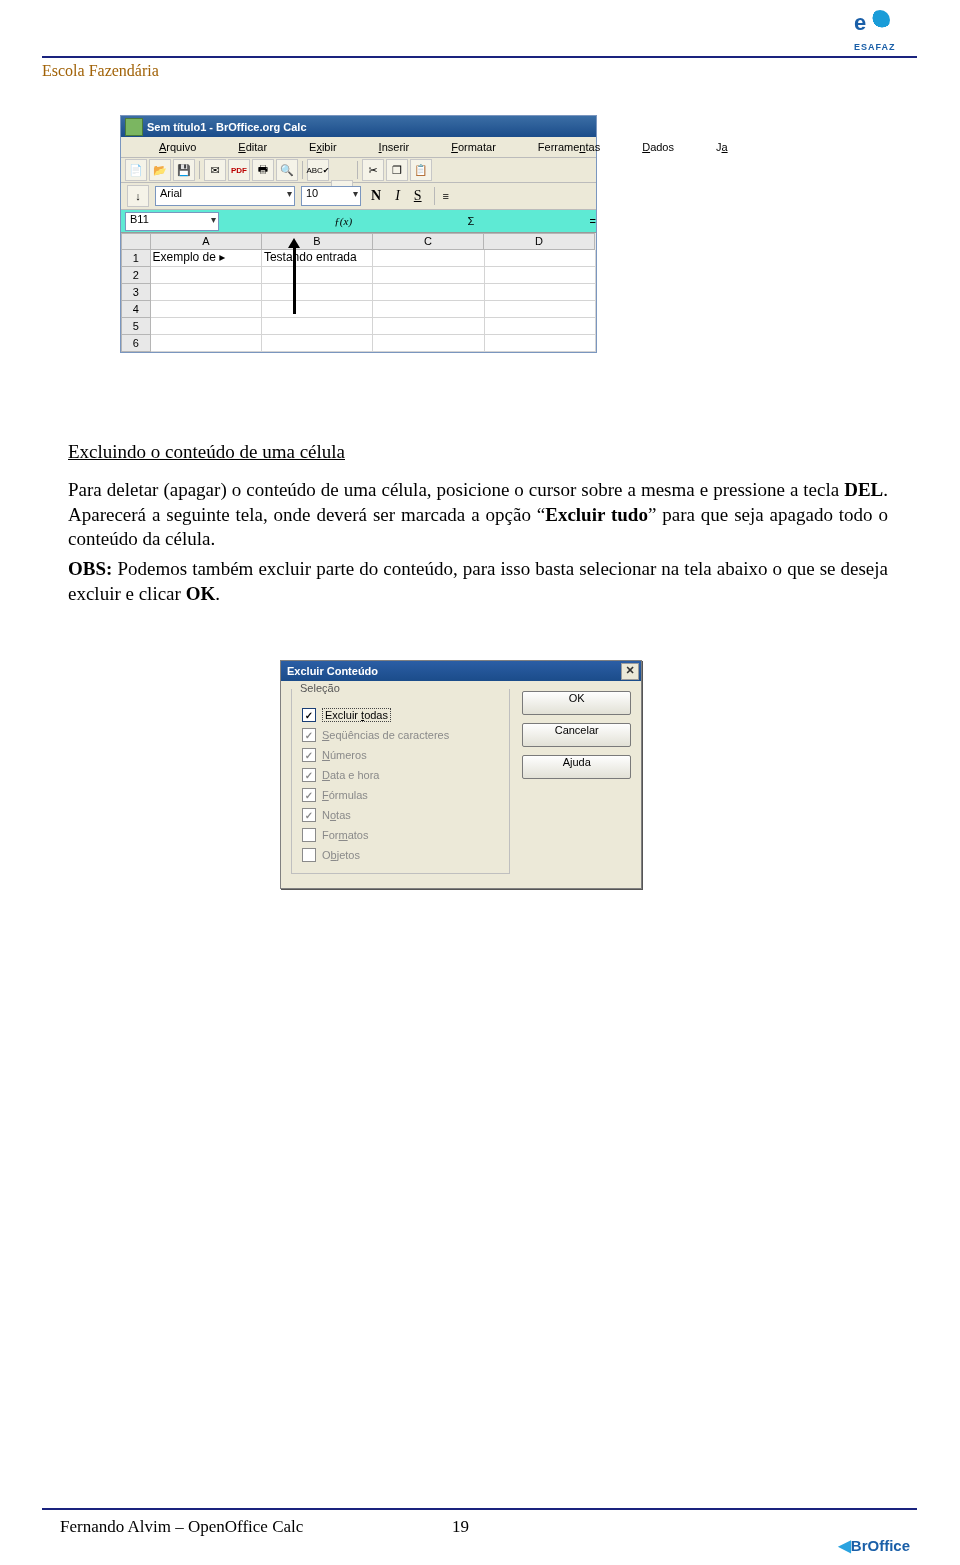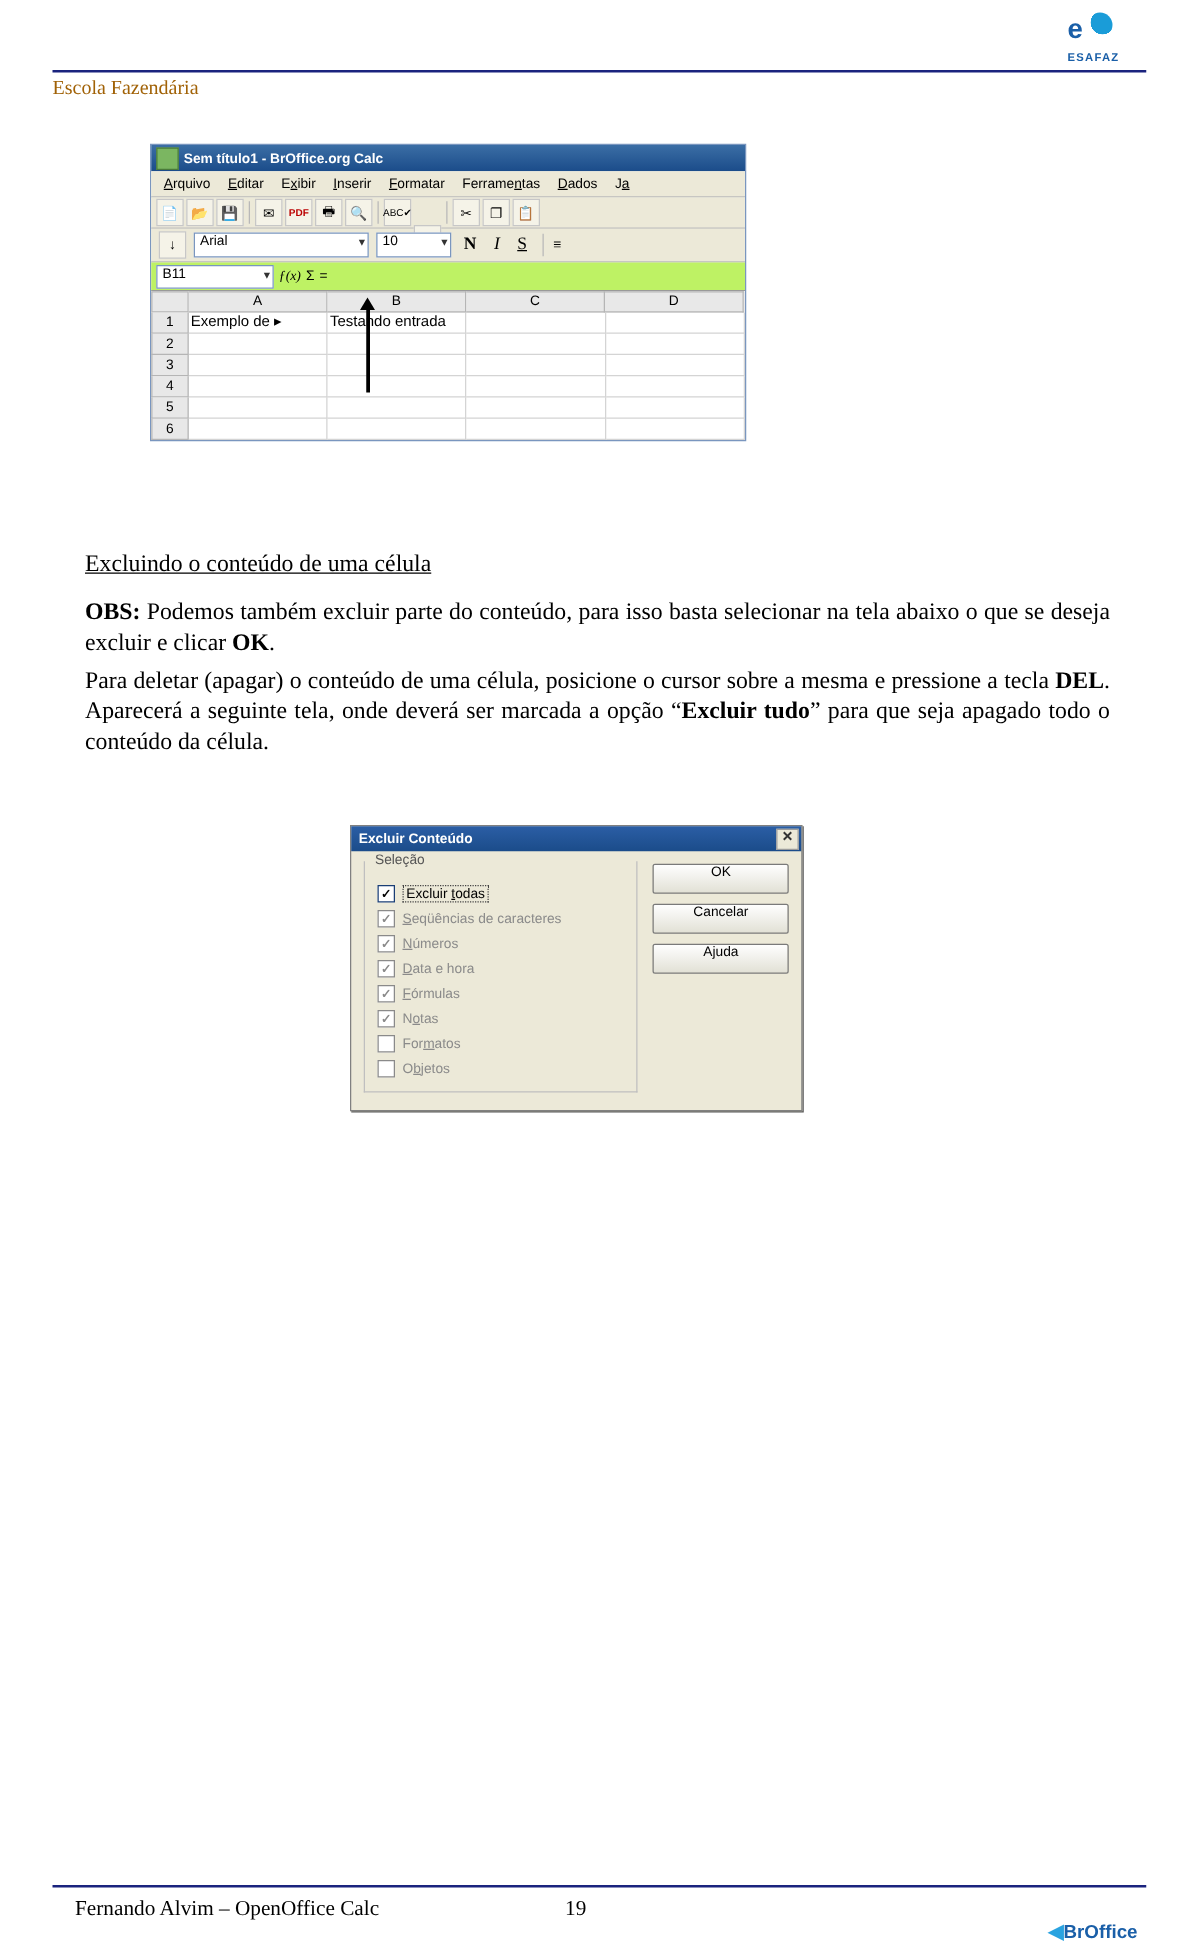--- a/index.html
+++ b/index.html
@@ -15,34 +15,34 @@
   .footer-text{position:absolute;bottom:28px;left:60px;font-size:17px;margin-top:37px;}
   .page-num{position:absolute;bottom:28px;left:452px;font-size:17px;}
   .bro-logo{position:absolute;bottom:10px;right:50px;font:bold 15px Arial;color:#1a5fa8;}
   .bro-logo .wing{color:#2aa3e0;font-size:16px;}
 
   
   .calc{position:absolute;top:115px;left:120px;width:475px;border:1px solid #7a96bf;font:11px Tahoma,Arial,sans-serif;color:#000;}
   .titlebar{height:21px;background:linear-gradient(#3b6ea5,#1b4c8a);color:#fff;display:flex;align-items:center;padding-left:4px;font-weight:bold;}
   .titlebar .icon{width:16px;height:16px;background:#7bb661;border:1px solid #4a7a3a;margin-right:4px;}
   .menubar{display:flex;background:#ece9d8;border-bottom:1px solid #bbb;height:20px;align-items:center;gap:2px;padding-left:4px;}
-  .menubar span{padding:2px 6px;}
+  .menubar span{padding:2px 6px;margin-left:28px;}
   .menubar u{text-decoration:underline;}
   .toolbar{display:flex;background:#ece9d8;height:24px;align-items:center;border-bottom:1px solid #bbb;padding-left:4px;gap:2px;}
   .tbtn{width:20px;height:20px;border:1px solid #c7c7c7;background:#f5f3e8;display:flex;align-items:center;justify-content:center;}
   .sep{width:1px;height:18px;background:#b8b8b8;margin:0 2px;}
   .fontrow{display:flex;background:#ece9d8;height:26px;align-items:center;border-bottom:1px solid #bbb;padding-left:6px;gap:6px;}
   .combo{height:18px;background:#fff;border:1px solid #7a96bf;font:11px Arial;padding:0 14px 0 4px;position:relative;}
   .combo::after{content:"▾";position:absolute;right:2px;top:1px;color:#333;font-size:10px;}
   .combo.font{width:120px;}
   .combo.size{width:40px;}
   .fstyle{font:bold 14px "Times New Roman";padding:0 4px;}
   .fstyle.it{font-style:italic;font-weight:normal;}
   .fstyle.un{text-decoration:underline;font-weight:normal;}
-  .formrow{display:flex;background:#bef264;height:22px;align-items:center;border-bottom:1px solid #999;padding-left:4px;gap:4px;}
+  .formrow{display:flex;background:#5eead4;height:22px;align-items:center;border-bottom:1px solid #999;padding-left:4px;gap:4px;justify-content:space-between;}
   .namebox{width:88px;height:17px;background:#fff;border:1px solid #7a96bf;font:11px Arial;padding-left:4px;position:relative;}
   .namebox::after{content:"▾";position:absolute;right:2px;top:1px;font-size:10px;color:#333;}
   .fx{font-style:italic;font-family:serif;}
   .grid{background:#fff;}
   .gridhead{display:flex;height:17px;background:#e8e8e8;}
   .corner{width:28px;border:1px solid #b5b5b5;background:#e8e8e8;}
   .colh{width:110px;border:1px solid #b5b5b5;border-left:none;background:#e8e8e8;text-align:center;font:11px Arial;line-height:15px;}
   .grow{display:flex;height:17px;}
   .rowh{width:28px;border:1px solid #b5b5b5;border-top:none;background:#e8e8e8;text-align:center;font:11px Arial;line-height:16px;}
   .cell{width:110px;border-right:1px solid #d4d4d4;border-bottom:1px solid #d4d4d4;font:12px Arial;padding-left:2px;line-height:15px;white-space:nowrap;overflow:visible;}
@@ -180,24 +180,24 @@
           <div class="cell"></div>
           <div class="cell"></div>
         </div>
   </div>
 </div>
 <div class="arrowmark"></div>
 
 <div class="body">
   <h3>Excluindo o conteúdo de uma célula</h3>
   <p>
-    <b>OBS:</b><span> Podemos também excluir parte do conteúdo, para isso basta selecionar na tela abaixo o que se deseja excluir e clicar </span><b>OK</b><span>.</span>
+    <span>Para deletar (apagar) o conteúdo de uma célula, posicione o cursor sobre a mesma e pressione a tecla </span><b>DEL</b><span>. Aparecerá a seguinte tela, onde deverá ser marcada a opção “</span><b>Excluir tudo</b><span>” para que seja apagado todo o conteúdo da célula.</span>
   </p>
   <p>
-    <span>Para deletar (apagar) o conteúdo de uma célula, posicione o cursor sobre a mesma e pressione a tecla </span><b>DEL</b><span>. Aparecerá a seguinte tela, onde deverá ser marcada a opção “</span><b>Excluir tudo</b><span>” para que seja apagado todo o conteúdo da célula.</span>
+    <b>OBS:</b><span> Podemos também excluir parte do conteúdo, para isso basta selecionar na tela abaixo o que se deseja excluir e clicar </span><b>OK</b><span>.</span>
   </p>
 </div>
 
 <div class="dlg">
   <div class="dlghead">
     <span>Excluir Conteúdo</span>
     <div class="dlgclose">✕</div>
   </div>
   <div class="dlgbody">
     <div class="group">

